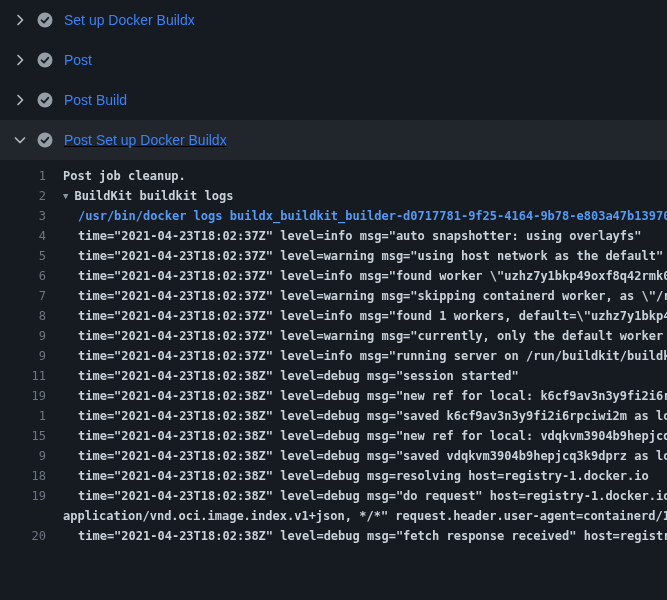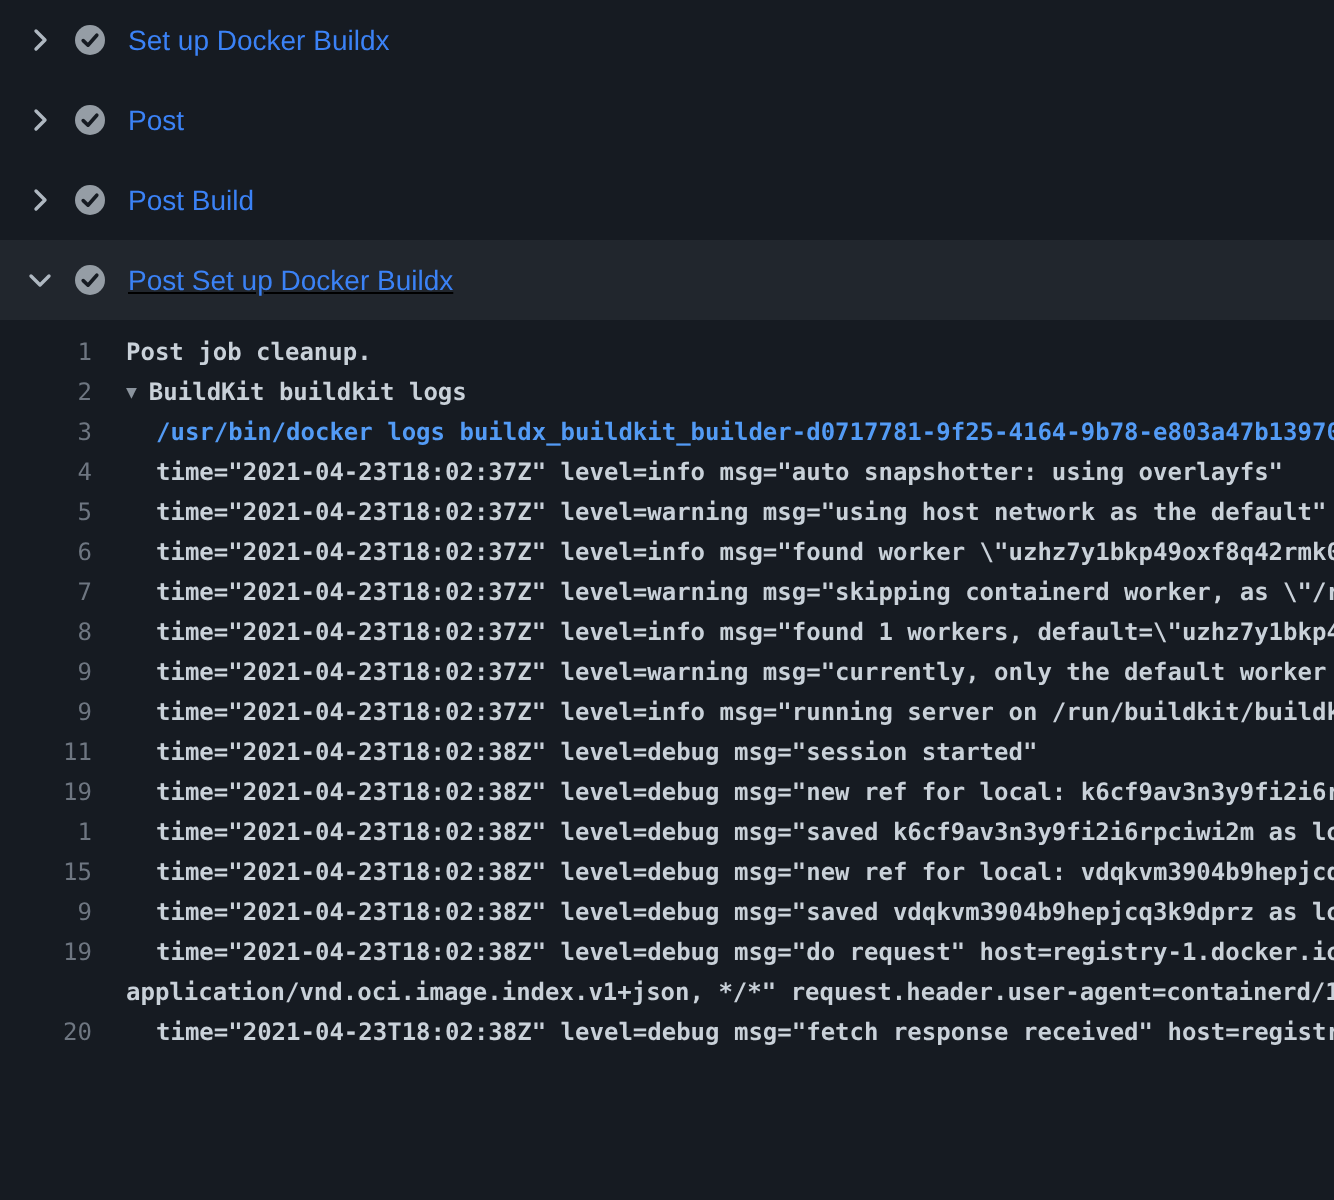--- a/index.html
+++ b/index.html
@@ -103,17 +103,18 @@
       <div class="log-row indent1"><span class="gutter">6</span><span class="content">time="2021-04-23T18:02:37Z" level=info msg="found worker \"uzhz7y1bkp49oxf8q42rmk0xj</span></div>
       <div class="log-row indent1"><span class="gutter">7</span><span class="content">time="2021-04-23T18:02:37Z" level=warning msg="skipping containerd worker, as \"/run</span></div>
       <div class="log-row indent1"><span class="gutter">8</span><span class="content">time="2021-04-23T18:02:37Z" level=info msg="found 1 workers, default=\"uzhz7y1bkp49o</span></div>
       <div class="log-row indent1"><span class="gutter">9</span><span class="content">time="2021-04-23T18:02:37Z" level=warning msg="currently, only the default worker ca</span></div>
       <div class="log-row indent1"><span class="gutter">9</span><span class="content">time="2021-04-23T18:02:37Z" level=info msg="running server on /run/buildkit/buildkit</span></div>
       <div class="log-row indent1"><span class="gutter">11</span><span class="content">time="2021-04-23T18:02:38Z" level=debug msg="session started"</span></div>
       <div class="log-row indent1"><span class="gutter">19</span><span class="content">time="2021-04-23T18:02:38Z" level=debug msg="new ref for local: k6cf9av3n3y9fi2i6rpc</span></div>
       <div class="log-row indent1"><span class="gutter">1</span><span class="content">time="2021-04-23T18:02:38Z" level=debug msg="saved k6cf9av3n3y9fi2i6rpciwi2m as loca</span></div>
       <div class="log-row indent1"><span class="gutter">15</span><span class="content">time="2021-04-23T18:02:38Z" level=debug msg="new ref for local: vdqkvm3904b9hepjcq3k</span></div>
       <div class="log-row indent1"><span class="gutter">9</span><span class="content">time="2021-04-23T18:02:38Z" level=debug msg="saved vdqkvm3904b9hepjcq3k9dprz as loca</span></div>
+      <div class="log-row indent1"><span class="gutter">18</span><span class="content">time="2021-04-23T18:02:38Z" level=debug msg=resolving host=registry-1.docker.io</span></div>
       <div class="log-row indent1"><span class="gutter">19</span><span class="content">time="2021-04-23T18:02:38Z" level=debug msg="do request" host=registry-1.docker.io r</span></div>
       <div class="log-row"><span class="gutter"></span><span class="content">application/vnd.oci.image.index.v1+json, */*" request.header.user-agent=containerd/1.4</span></div>
       <div class="log-row indent1"><span class="gutter">20</span><span class="content">time="2021-04-23T18:02:38Z" level=debug msg="fetch response received" host=registry-</span></div>
     </div>
 </div>
 
 </body></html>

